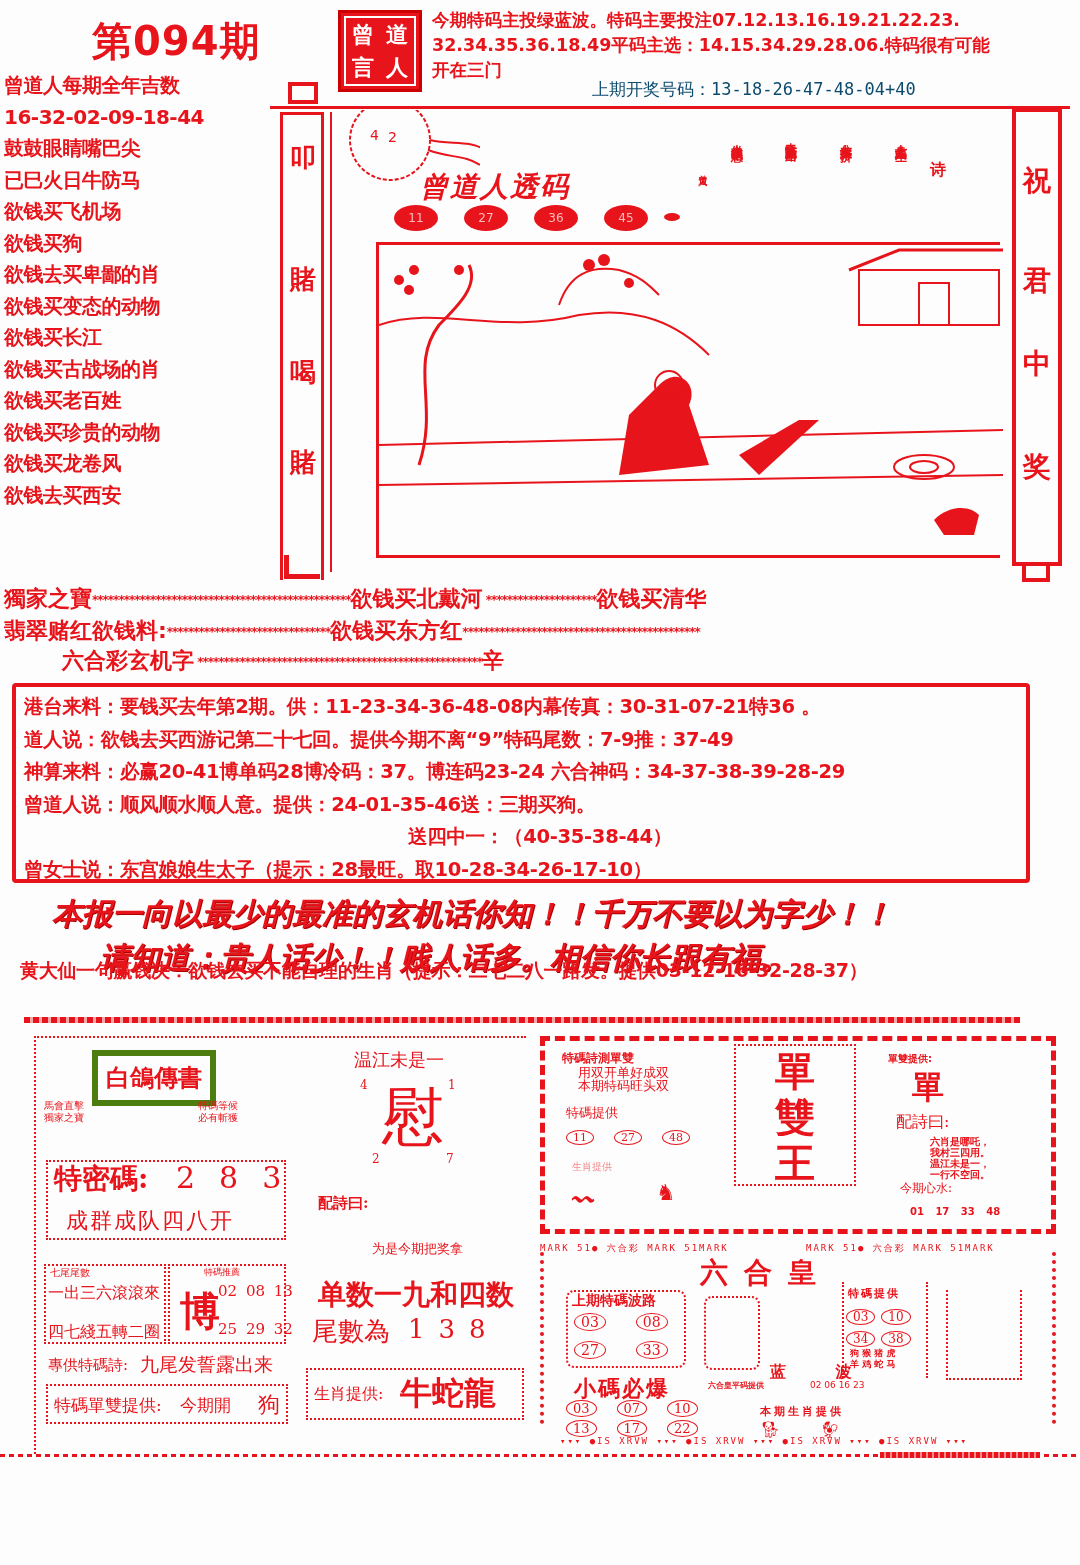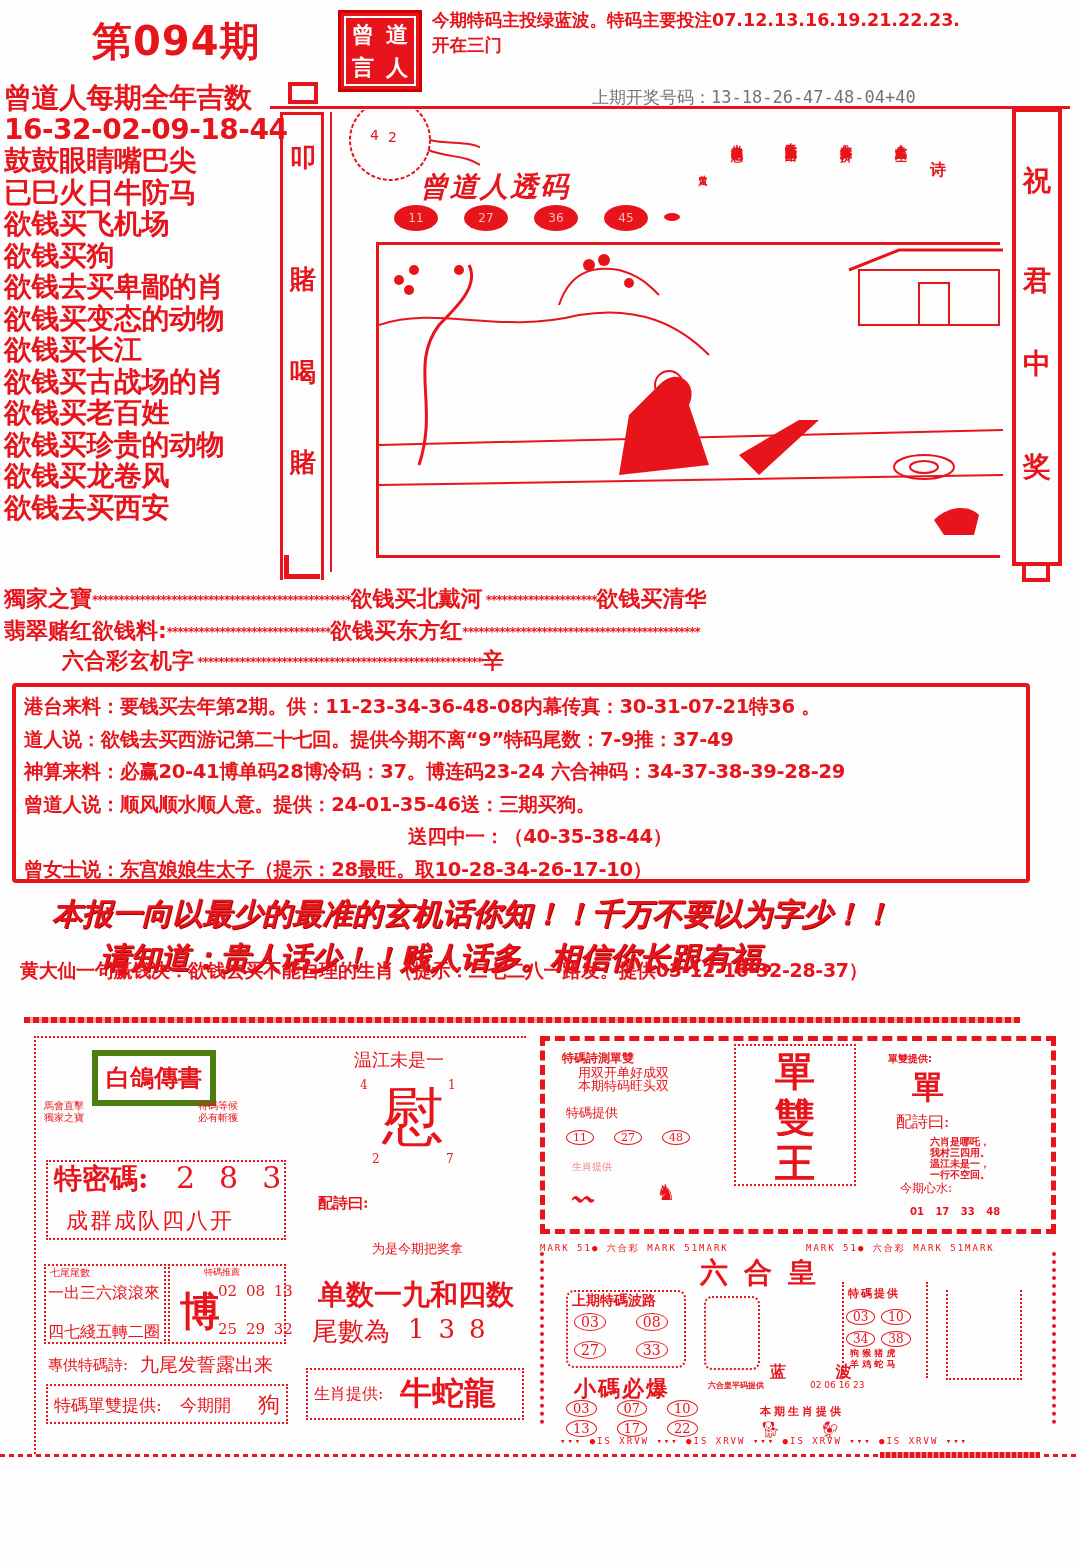--- a/index.html
+++ b/index.html
@@ -12,25 +12,25 @@
 
   
   #issue-title { left: 92px; top: 14px; font-size: 40px; font-weight: bold; letter-spacing: 1px; }
 
   
   #seal { left: 338px; top: 10px; width: 84px; height: 82px; background: #e8141b; border: 3px solid #c00; display: flex; align-items: center; justify-content: center; }
   #seal-inner { width: 72px; height: 70px; border: 2px solid #fff; color: #fff; font-size: 22px; font-weight: bold; display: grid; grid-template-columns: 1fr 1fr; grid-template-rows: 1fr 1fr; text-align: center; line-height: 33px; }
 
   
   #notice { left: 432px; top: 8px; width: 645px; font-size: 17.5px; font-weight: bold; line-height: 25px; color: #e8141b; }
-  #last-draw { left: 592px; top: 78px; font-size: 17px; color: #737373; font-family: "DejaVu Sans Mono", monospace; margin-top: 8px; }
+  #last-draw { left: 592px; top: 78px; font-size: 17px; color: #0c4a6e; font-family: "DejaVu Sans Mono", monospace; }
   #header-rule { left: 270px; top: 106px; width: 800px; height: 3px; background: #e8141b; }
 
   
-  #left-list { left: 4px; top: 82px; width: 280px; font-size: 28px; font-weight: bold; line-height: 31.5px; letter-spacing: -0.5px; }
+  #left-list { left: 4px; top: 70px; width: 280px; font-size: 20px; font-weight: bold; line-height: 31.5px; letter-spacing: -0.5px; }
   #left-list div { white-space: nowrap; }
 
   
   #lcol-outer { left: 280px; top: 112px; width: 44px; height: 468px; border: 3px solid #e8141b; border-bottom: none; }
   #lcol-inner { left: 330px; top: 112px; width: 8px; height: 460px; border-left: 2px solid #e8141b; }
   .vchar { position: absolute; font-size: 26px; font-weight: bold; color: #e8141b; width: 30px; text-align: center; }
   #lcol-bracket-top { left: 288px; top: 82px; width: 30px; height: 22px; border: 4px solid #e8141b; }
   #lcol-bracket-bot { left: 284px; top: 555px; width: 36px; height: 24px; border-left: 5px solid #e8141b; border-bottom: 5px solid #e8141b; }
   #pic-title { left: 420px; top: 168px; font-size: 28px; font-weight: bold; font-family: "DejaVu Serif", serif; font-style: italic; letter-spacing: 2px; text-align: right; }
   .ball { position: absolute; top: 205px; width: 44px; height: 26px; border-radius: 50%; background: #e8141b; color: #ffbcbc; font-size: 12px; text-align: center; line-height: 26px; }
@@ -71,20 +71,21 @@
   <div id="seal-inner">
     <span>曾</span>
     <span>道</span>
     <span>言</span>
     <span>人</span>
   </div>
 </div>
 
 <div id="notice" class="abs">
   <div>今期特码主投绿蓝波。特码主要投注07.12.13.16.19.21.22.23.</div>
+  <div>32.34.35.36.18.49平码主选：14.15.34.29.28.06.特码很有可能</div>
   <div>开在三门</div>
 </div>
 <div id="last-draw" class="abs">
   <span>上期开奖号码：</span><span>13-18-26-47-48-04+40</span>
 </div>
 <div id="header-rule" class="abs"></div>
 
 <div id="left-list" class="abs red">
   <div>曾道人每期全年吉数</div>
   <div>16-32-02-09-18-44</div>

